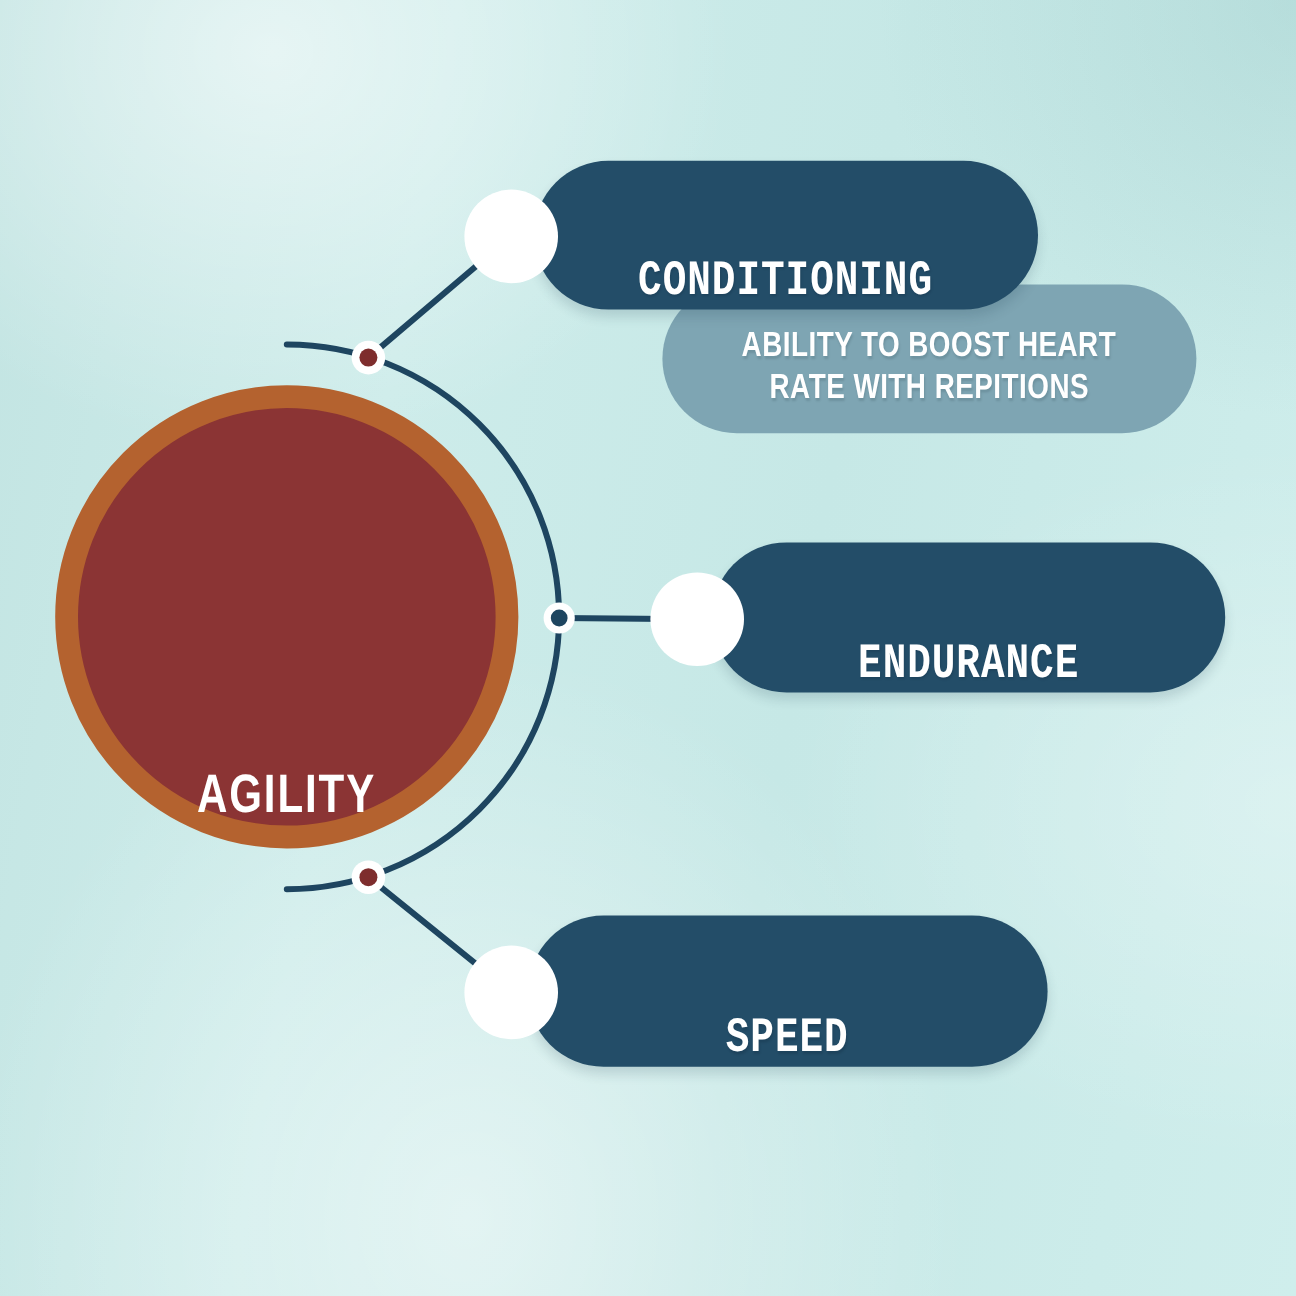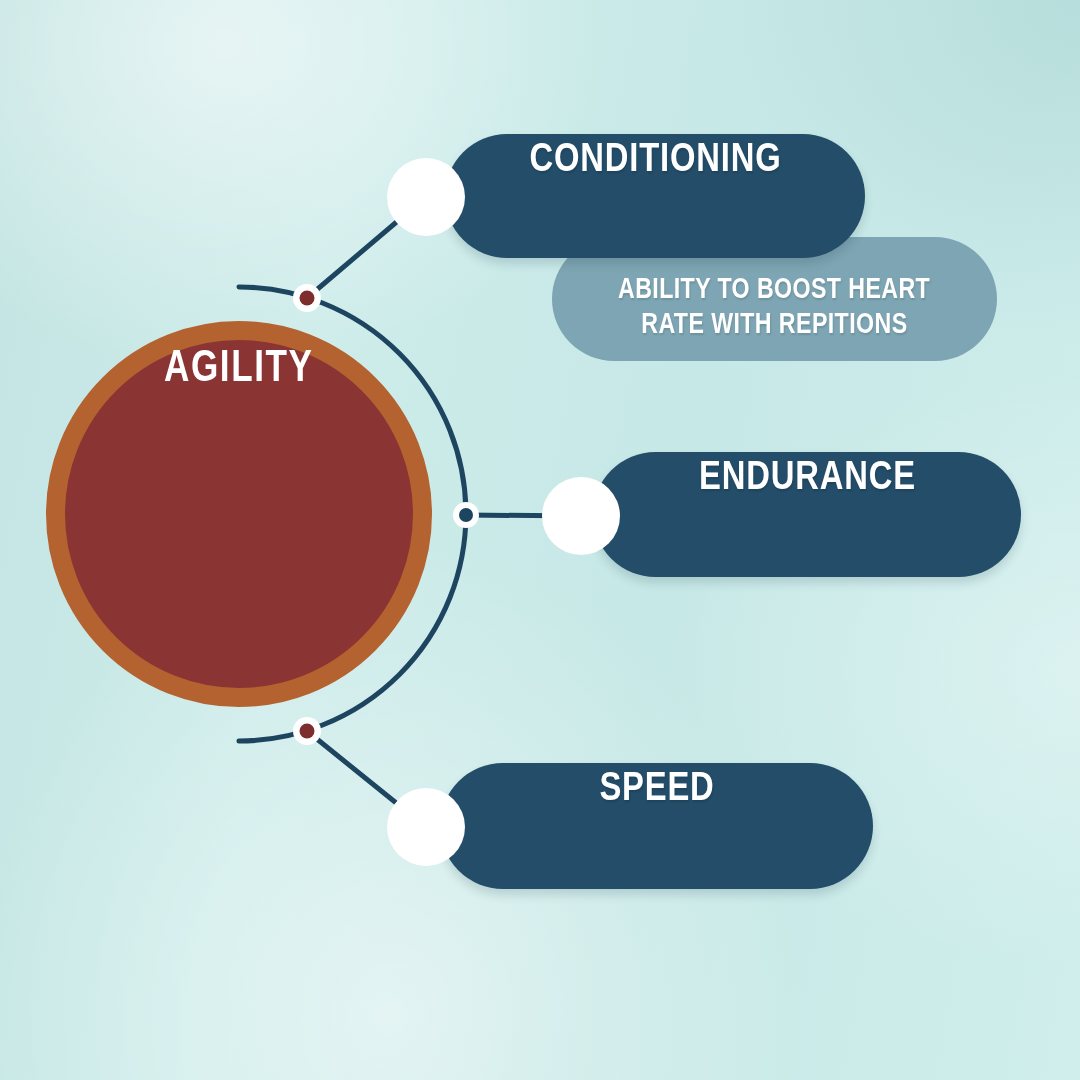--- a/index.html
+++ b/index.html
@@ -37,21 +37,21 @@
 
   .hub {
     position: absolute;
     left: 46px; top: 321px;
     width: 386px; height: 386px;
     box-sizing: border-box;
     background: var(--hub-fill);
     border: 19px solid var(--hub-ring);
     border-radius: 50%;
     display: flex;
-    align-items: flex-start;
+    align-items: flex-end;
     justify-content: center;
   }
   .hub-label {
     color: var(--text);
     font-size: 45px;
     font-weight: 700;
     letter-spacing: 2px;
     display: inline-block;
     transform: scaleX(.78);
     white-space: nowrap;
@@ -80,23 +80,24 @@
   }
   .subpill-1 { left: 552px; top: 237px; width: 445px; height: 124px; border-radius: 62px; }
   .subpill-2 { left: 617px; top: 571px; width: 436px; height: 137px; border-radius: 68px; }
   .subpill-3 { left: 503px; top: 873px; width: 437px; height: 139px; border-radius: 69px; }
 
   .pill {
     position: absolute;
     box-sizing: border-box;
     background: var(--title-pill);
     display: flex;
-    align-items: flex-start;
+    align-items: flex-end;
     justify-content: center;
     box-shadow: 0 6px 10px rgba(25,55,75,.16);
+    font-family: Liberation Mono, monospace;
   }
   .pill .title {
     color: var(--text);
     font-size: 41px;
     font-weight: 700;
     letter-spacing: 1px;
     white-space: nowrap;
     display: inline-block;
     transform: scaleX(.8);
     text-shadow: 1px 2px 2px rgba(10,30,45,.18);

